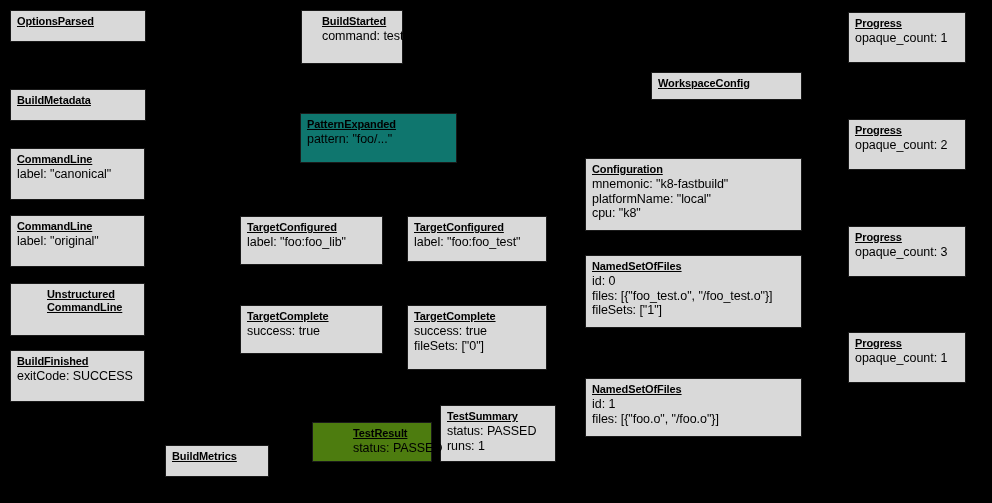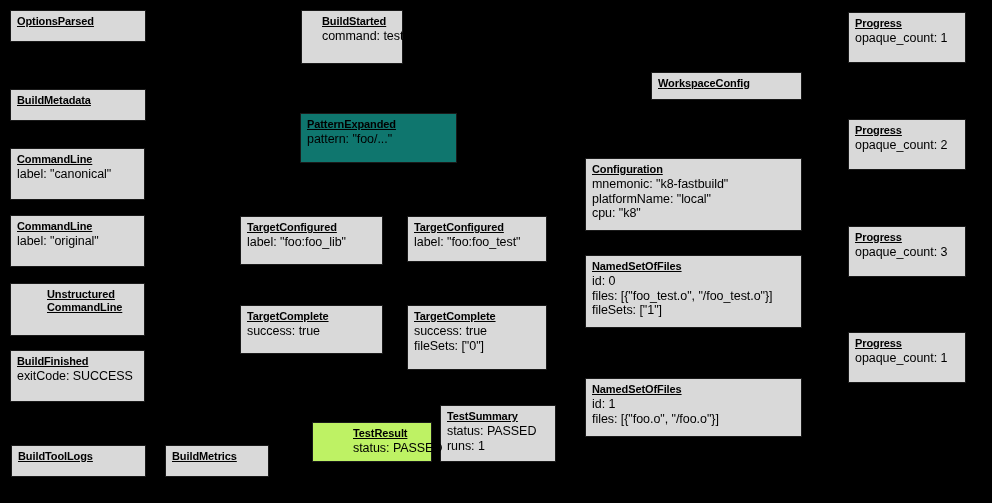--- a/index.html
+++ b/index.html
@@ -168,27 +168,23 @@
         <span class="node-attr">files: [{"foo.o", "/foo.o"}]</span>
       </span>
     </div>
     <div class="node" style="left: 440px; top: 405px; width: 116px; height: 57px; background: rgb(217, 217, 217); border-color: rgb(26, 26, 26);">
       <span class="node-title">TestSummary</span>
       <span class="node-attrs">
         <span class="node-attr">status: PASSED</span>
         <span class="node-attr">runs: 1</span>
       </span>
     </div>
-    <div class="node" style="left: 312px; top: 422px; width: 120px; height: 40px; background: #bef264; border-color: rgb(26, 26, 26); padding-left: 40px;">
+    <div class="node" style="left: 312px; top: 422px; width: 120px; height: 40px; background: #4d7c0f; border-color: rgb(26, 26, 26); padding-left: 40px;">
       <span class="node-title">TestResult</span>
       <span class="node-attrs">
         <span class="node-attr">status: PASSED</span>
       </span>
-    </div>
-    <div class="node" style="left: 11px; top: 445px; width: 135px; height: 32px; background: rgb(217, 217, 217); border-color: rgb(26, 26, 26);">
-      <span class="node-title">BuildToolLogs</span>
-      <span class="node-attrs"></span>
     </div>
     <div class="node" style="left: 165px; top: 445px; width: 104px; height: 32px; background: rgb(217, 217, 217); border-color: rgb(26, 26, 26);">
       <span class="node-title">BuildMetrics</span>
       <span class="node-attrs"></span>
     </div>
   </div>
 
 </body></html>

